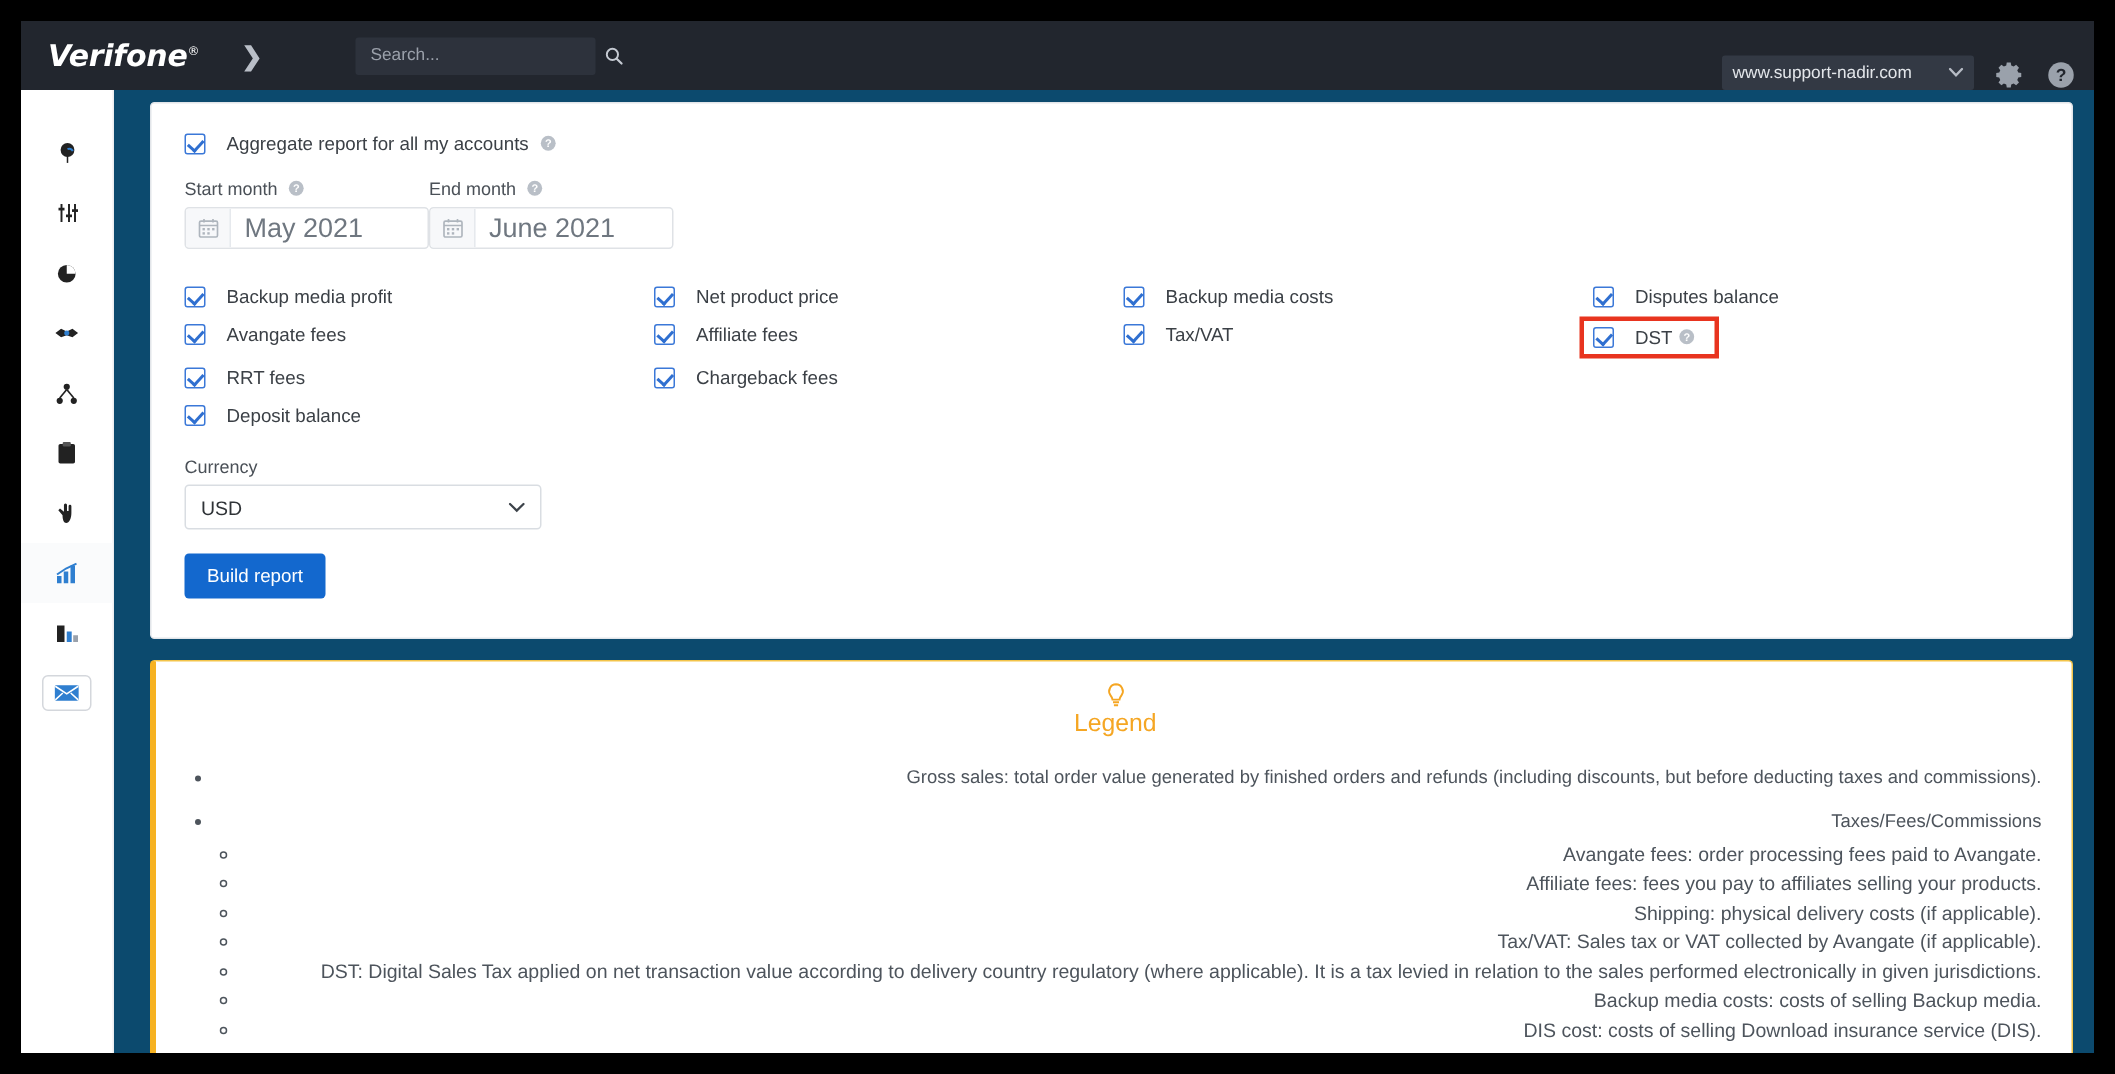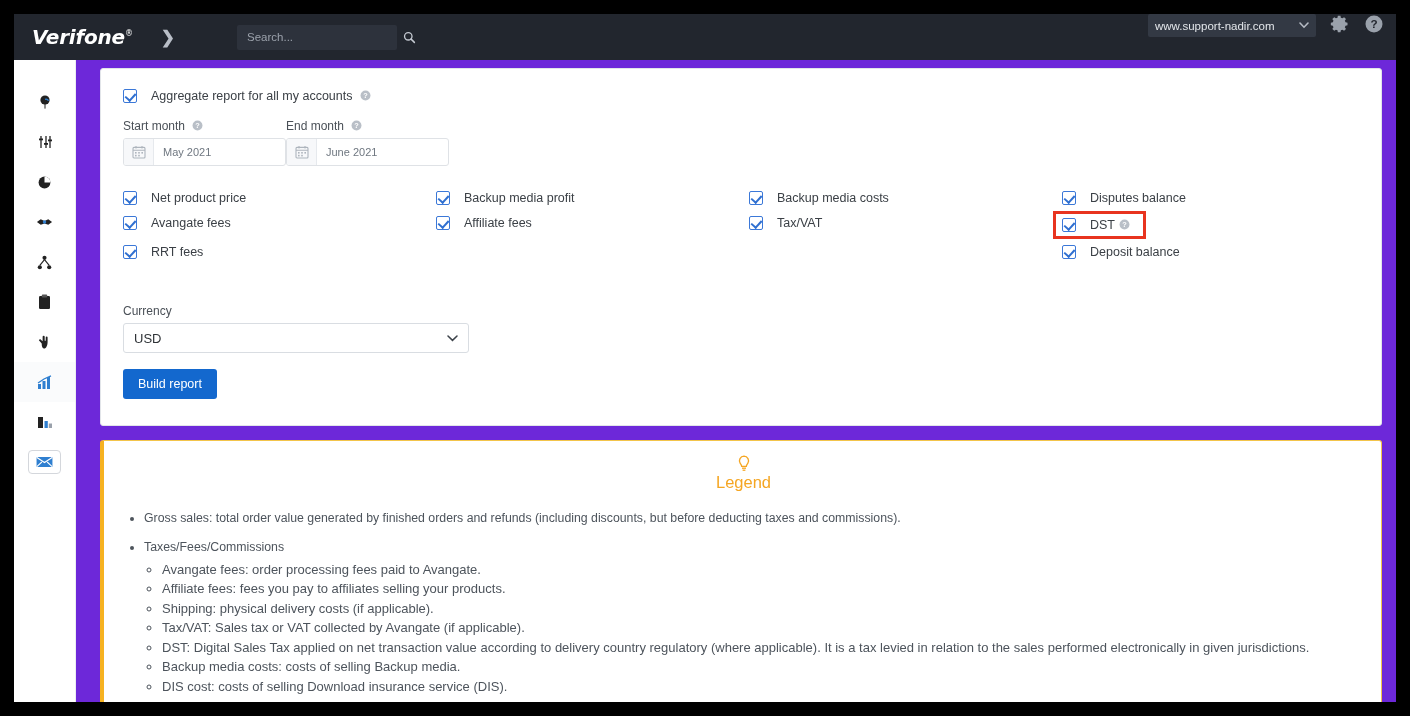--- a/index.html
+++ b/index.html
@@ -7,21 +7,21 @@
     margin: 0; padding: 0;
     width: 1410px; height: 716px;
     background: #000;
     font-family: "Liberation Sans", sans-serif;
     overflow: hidden;
   }
   .page {
     position: absolute;
     left: 14px; top: 14px;
     width: 1382px; height: 688px;
-    background: #6d28d9;
+    background: #0c4a6e;
     overflow: hidden;
   }
 
   
   .topnav {
     position: relative;
     height: 46px;
     background: #22262e;
     display: flex;
     align-items: center;
@@ -58,22 +58,22 @@
     background: transparent;
     border: none; outline: none;
     color: #c6cad2;
     font-size: 11.5px;
     font-family: "Liberation Sans", sans-serif;
   }
   .searchbox input::placeholder { color: #9ba1ab; }
   .search-icon { width: 13px; height: 13px; flex: 0 0 auto; }
   .nav-right {
     position: absolute;
-    right: 12px; top: 0; height: 29px;
-    display: flex; align-items: flex-start; gap: 14px;
+    right: 12px; top: 0; height: 46px;
+    display: flex; align-items: flex-end; gap: 14px;
   }
   .site-select {
     width: 168px; height: 23px;
     background: #333944;
     border-radius: 2px;
     display: flex; align-items: center;
     padding: 0 7px;
     color: #e3e6ea;
     font-size: 11.5px;
     cursor: pointer;
@@ -186,21 +186,21 @@
   .cal-btn {
     width: 30px;
     background: #f7f8fa;
     border-right: 1px solid #e6e9ed;
     display: flex; align-items: center; justify-content: center;
   }
   .month-input .val {
     flex: 1;
     display: flex; align-items: center;
     padding-left: 9px;
-    font-size: 11px;
+    font-size: 18px;
     color: #6f7780;
   }
 
   
   .cb-grid {
     display: grid;
     grid-template-columns: 313px 313px 313px 1fr;
     row-gap: 0;
     margin-bottom: 14px;
   }
@@ -219,21 +219,21 @@
     border: 3px solid #e8341f;
     padding: 2px 8px 2px 6px;
     margin-left: -9px;
     height: 28px;
     width: 93px;
   }
 
   
   .currency-wrap { margin-top: 8px; }
   .select-box {
-    width: 346px; height: 30px;
+    width: 238px; height: 30px;
     border: 1px solid #d9dde2;
     border-radius: 3px;
     background: #fff;
     display: flex; align-items: center;
     padding: 0 10px;
     font-size: 13px;
     color: #2f3337;
     cursor: pointer;
   }
   .select-box .sv { flex: 1; }
@@ -264,20 +264,21 @@
     color: #f5a623;
     font-size: 16.5px;
     margin: 0 0 18px 0;
     font-weight: normal;
     display: flex; align-items: center; gap: 1px; flex-direction: column;
   }
   .bulb-icon { width: 14px; height: 17px; }
   ul.lv1 {
     margin: 0; padding-left: 18px;
     list-style-type: disc;
+    text-align: right;
   }
   ul.lv1 > li {
     font-size: 12.3px;
     color: #4d545c;
     margin-bottom: 11px;
     line-height: 1.45;
   }
   ul.lv2 {
     margin: 4px 0 0 0; padding-left: 18px;
     list-style-type: circle;
@@ -497,25 +498,25 @@
                 </svg>
               </span>
               <span class="val">June 2021</span>
             </div>
           </div>
         </div>
 
         <div class="cb-grid" id="cb-grid">
             <div class="cb-cell">
               <span class="cb"></span>
+              <span class="txt">Backup media profit</span>
+            </div>
+            <div class="cb-cell">
+              <span class="cb"></span>
               <span class="txt">Net product price</span>
-            </div>
-            <div class="cb-cell">
-              <span class="cb"></span>
-              <span class="txt">Backup media profit</span>
             </div>
             <div class="cb-cell">
               <span class="cb"></span>
               <span class="txt">Backup media costs</span>
             </div>
             <div class="cb-cell">
               <span class="cb"></span>
               <span class="txt">Disputes balance</span>
             </div>
             <div class="cb-cell">
@@ -533,20 +534,24 @@
             <div class="cb-cell highlighted">
               <span class="cb"></span>
               <span class="txt">DST<svg viewBox="0 0 12 12" class="help-dot">
                   <circle cx="6" cy="6" r="5.4" fill="#b9bfc7"></circle>
                   <text x="6" y="9" font-size="8" font-family="Liberation Sans, sans-serif" font-weight="bold" fill="#fff" text-anchor="middle">?</text>
                 </svg></span>
             </div>
             <div class="cb-cell">
               <span class="cb"></span>
               <span class="txt">RRT fees</span>
+            </div>
+            <div class="cb-cell">
+              <span class="cb"></span>
+              <span class="txt">Chargeback fees</span>
             </div>
             <div class="cb-cell"></div>
             <div class="cb-cell"></div>
             <div class="cb-cell">
               <span class="cb"></span>
               <span class="txt">Deposit balance</span>
             </div>
             <div class="cb-cell"></div>
             <div class="cb-cell"></div>
             <div class="cb-cell"></div>

